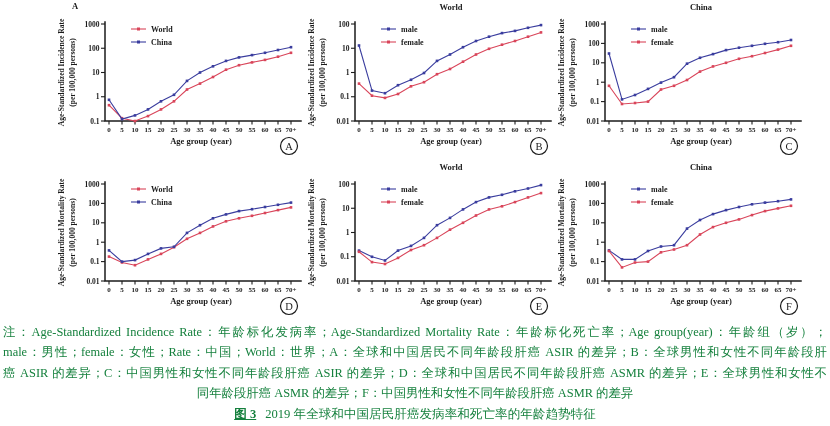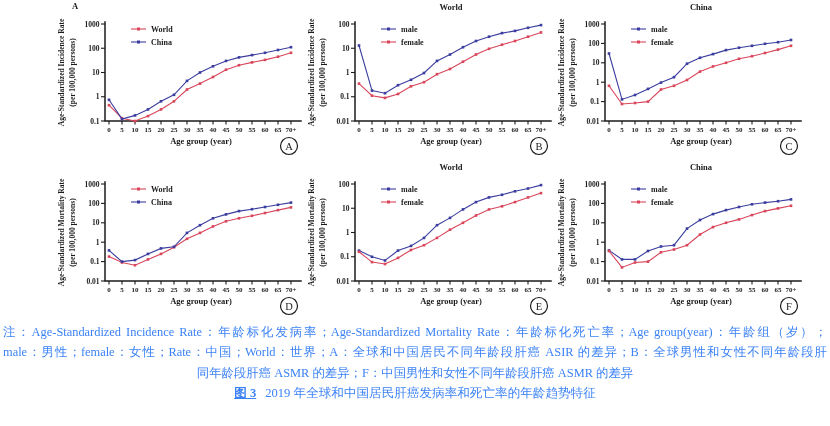--- a/index.html
+++ b/index.html
@@ -1,20 +1,20 @@
 <!DOCTYPE html>
 <html><head>
 <meta charset="utf-8">
 <style>
   html,body{margin:0;padding:0;background:#ffffff;}
   body{width:830px;height:426px;overflow:hidden;font-family:"Liberation Serif",serif;}
   .figure{width:830px;height:426px;background:#fff;}
   .charts{display:grid;grid-template-columns:250px 250px 250px;padding-left:55px;}
   .chart-svg{display:block;}
-  .caption{padding:2px 3px 0 3px;color:#3b82f6;}
+  .caption{padding:2px 3px 0 3px;color:#15803d;}
   .cap-line{font-size:12.4px;line-height:20.4px;white-space:normal;}
   .justify{text-align:justify;text-align-last:justify;}
   .center{text-align:left;text-align-last:center;}
   .title-line{font-size:12.6px;}
   .fig-label{font-weight:bold;margin-right:9px;text-decoration:underline;}
 </style>
 </head>
 <body>
 
 <div class="figure">
@@ -603,18 +603,19 @@
         </g>
         <g>
           <circle cx="234" cy="146" r="8.5" fill="none" stroke="#1b1b1b" stroke-width="1.2"></circle>
           <text x="234" y="149.8" fill="#1b1b1b" font-size="10.5" font-weight="normal" text-anchor="middle" font-family="&quot;Liberation Serif&quot;, serif">F</text>
         </g>
       </svg>
   </div>
   <div class="caption">
     <div class="cap-line justify">注：Age-Standardized Incidence Rate：年龄标化发病率；Age-Standardized Mortality Rate：年龄标化死亡率；Age group(year)：年龄组（岁）；</div>
     <div class="cap-line justify">male：男性；female：女性；Rate：中国；World：世界；A：全球和中国居民不同年龄段肝癌 ASIR 的差异；B：全球男性和女性不同年龄段肝</div>
+    <div class="cap-line justify">癌 ASIR 的差异；C：中国男性和女性不同年龄段肝癌 ASIR 的差异；D：全球和中国居民不同年龄段肝癌 ASMR 的差异；E：全球男性和女性不</div>
     <div class="cap-line center">同年龄段肝癌 ASMR 的差异；F：中国男性和女性不同年龄段肝癌 ASMR 的差异</div>
     <div class="cap-line center title-line">
       <span class="fig-label">图 3</span><span>2019 年全球和中国居民肝癌发病率和死亡率的年龄趋势特征</span>
     </div>
   </div>
 </div>
 
 </body></html>

